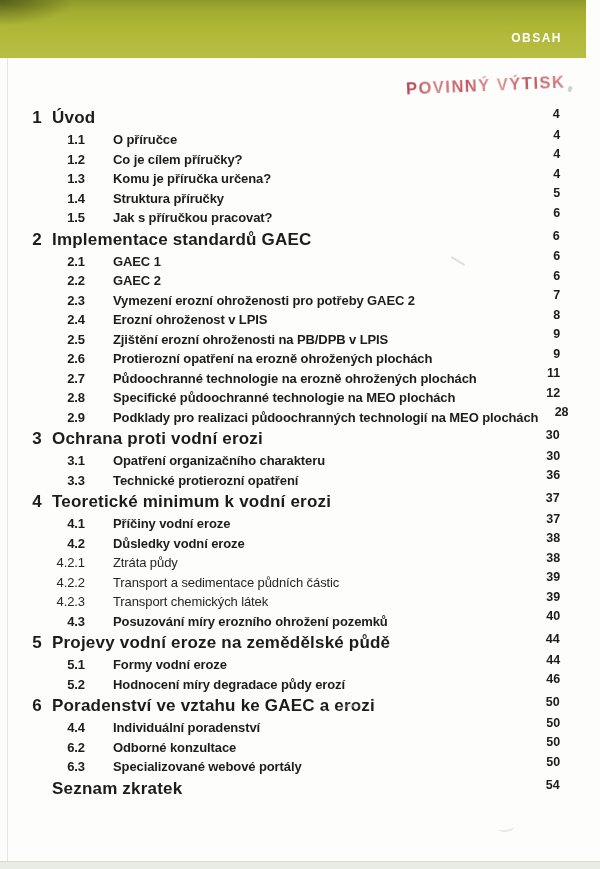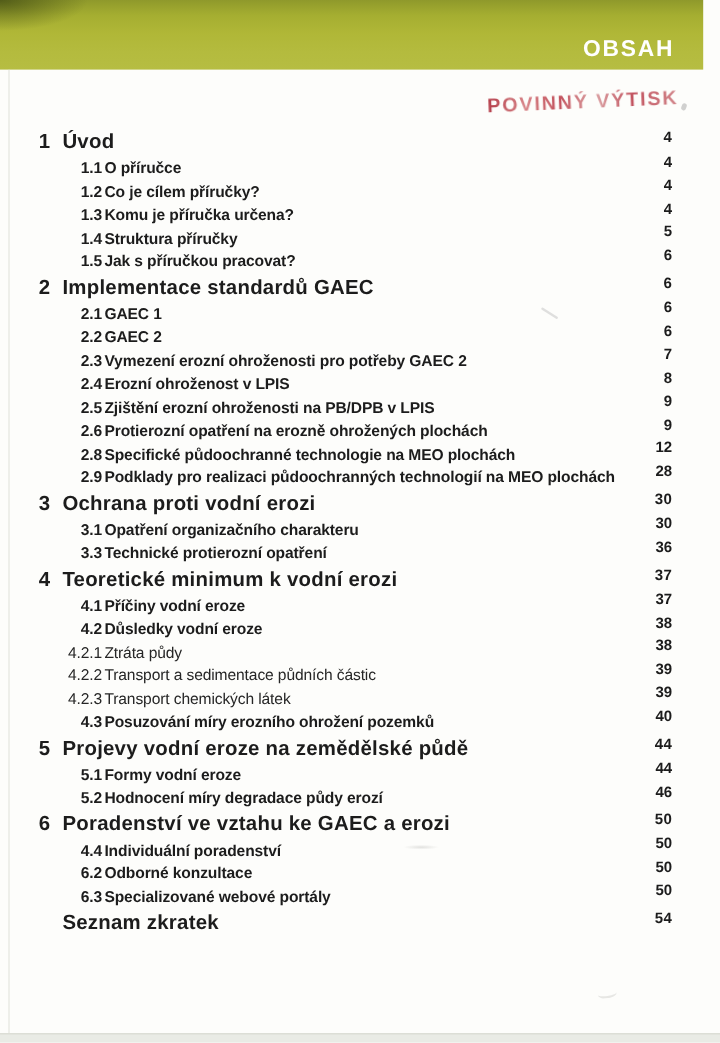--- a/index.html
+++ b/index.html
@@ -14,42 +14,42 @@
     position:absolute;top:0;left:0;width:586px;height:58px;
     background:linear-gradient(180deg,#8f992b 0%,#a5ae31 22%,#b0b737 48%,#b4bb3e 75%,#b6bd42 100%);
   }
   .corner-shadow{
     position:absolute;top:0;left:0;width:74px;height:26px;
     background:radial-gradient(ellipse at 0 0, rgba(22,32,6,.5), rgba(22,32,6,0) 70%);
     pointer-events:none;
   }
   .obsah{
     position:absolute;right:24px;top:31px;
-    font-size:19px;font-weight:700;letter-spacing:1.5px;color:#ffffff;
+    font-size:12px;font-weight:700;letter-spacing:1.5px;color:#ffffff;
   }
   
   .stamp{
     position:absolute;left:406px;top:76px;
     font-size:16.5px;font-weight:700;letter-spacing:1.5px;white-space:nowrap;
     transform:rotate(-2.5deg);
     background:linear-gradient(92deg,#b03340 0%,#d57e82 20%,#c04a55 38%,#daa0a2 56%,#bf4a57 76%,#d08186 100%);
     -webkit-background-clip:text;background-clip:text;color:transparent;
     filter:blur(0.35px);opacity:.95;
   }
   
   .toc{position:absolute;left:22px;right:40px;top:108px;color:#1c1c1c;}
   .row{display:flex;align-items:baseline;white-space:nowrap;}
   .row.lvl1{height:22px;margin-top:2px;font-size:17px;font-weight:700;letter-spacing:.2px;}
   .row.lvl1:first-child{margin-top:0;}
   .row.lvl2,.row.lvl3{height:19.5px;font-size:13px;font-weight:700;padding-left:26px;letter-spacing:-.1px;align-items:center;}
   .row.lvl3{font-weight:400;color:#262626;}
   .num{flex:0 0 auto;text-align:right;}
   .lvl1 .num{width:20px;}
   .lvl2 .num,.lvl3 .num{width:37px;}
-  .title{margin-left:2px;}
+  .title{margin-left:28px;}
   .lvl1 .title{margin-left:10px;}
   .fill{flex:1 1 auto;}
   .pg{flex:0 0 auto;width:30px;text-align:right;font-size:12.5px;font-weight:700;transform:translateY(-5px);color:#1c1c1c;}
   
   .edge-left{position:absolute;left:7px;top:58px;bottom:8px;width:1px;background:#d9dbd3;opacity:.7;}
   .edge-bottom{position:absolute;left:0;right:0;bottom:0;height:7px;background:#e9ebe5;border-top:1px solid #d8dad2;}
   .speck{position:absolute;pointer-events:none;}
   .speck.s1{left:568px;top:86px;width:4px;height:6px;background:#9a9a9a;opacity:.45;border-radius:2px;transform:rotate(20deg);}
   .speck.s2{left:450px;top:260px;width:16px;height:2px;background:#c6c6c6;opacity:.55;transform:rotate(32deg);border-radius:1px;}
   .speck.s3{left:336px;top:704px;width:30px;height:4px;background:radial-gradient(ellipse,#cfcfcc,transparent 70%);opacity:.6;}
@@ -140,20 +140,26 @@
         <span class="fill"></span>
         <span class="pg">9</span>
       </div>
       <div class="row lvl2">
         <span class="num">2.6</span>
         <span class="title">Protierozní opatření na erozně ohrožených plochách</span>
         <span class="fill"></span>
         <span class="pg">9</span>
       </div>
       <div class="row lvl2">
+        <span class="num">2.7</span>
+        <span class="title">Půdoochranné technologie na erozně ohrožených plochách</span>
+        <span class="fill"></span>
+        <span class="pg">11</span>
+      </div>
+      <div class="row lvl2">
         <span class="num">2.8</span>
         <span class="title">Specifické půdoochranné technologie na MEO plochách</span>
         <span class="fill"></span>
         <span class="pg">12</span>
       </div>
       <div class="row lvl2">
         <span class="num">2.9</span>
         <span class="title">Podklady pro realizaci půdoochranných technologií na MEO plochách</span>
         <span class="fill"></span>
         <span class="pg">28</span>

